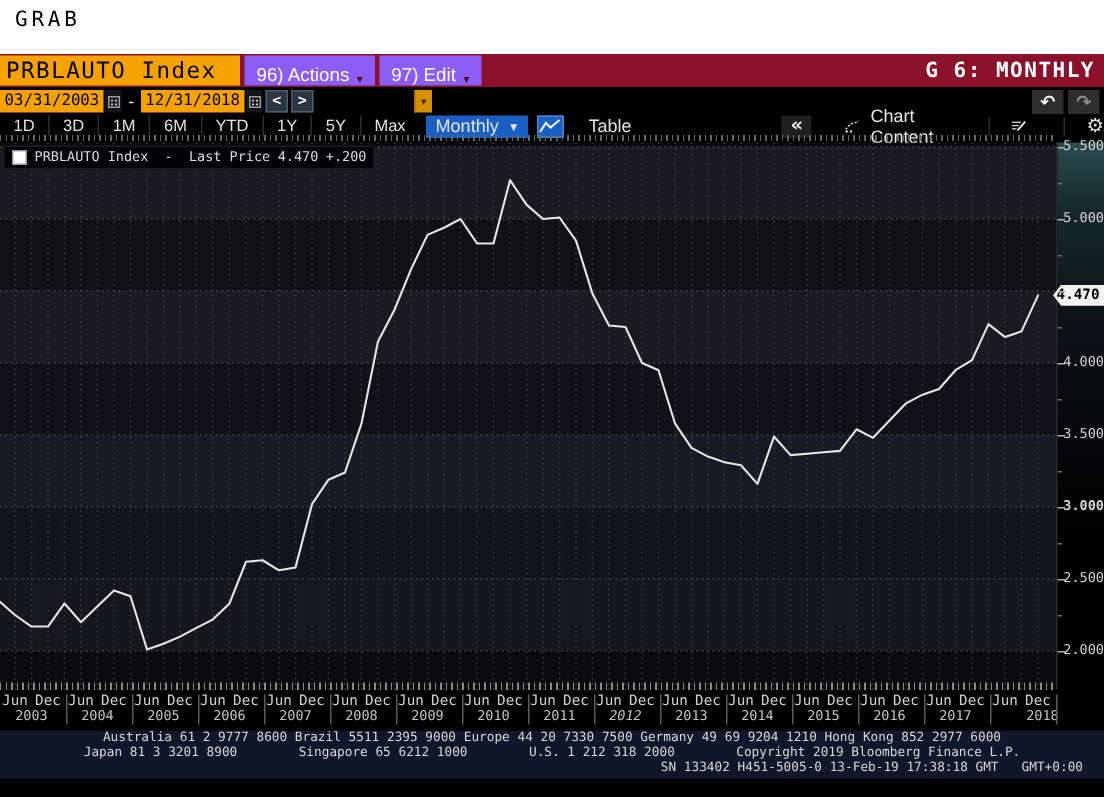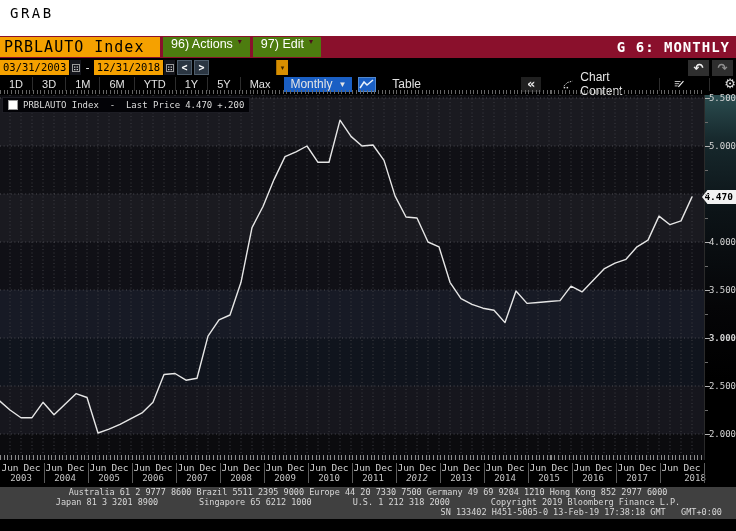--- a/index.html
+++ b/index.html
@@ -7,21 +7,21 @@
           font-family:"Liberation Sans",sans-serif;-webkit-font-smoothing:none;}
   
   #grab-bar{position:absolute;left:0;top:0;width:736px;height:36px;background:#ffffff;}
   #grab-label{position:absolute;left:10px;top:5px;color:#000;
               font:14px "DejaVu Sans Mono",monospace;letter-spacing:2.5px;}
   
   #title-bar{position:absolute;left:0;top:36px;width:736px;height:22px;background:#8a102c;
              display:flex;align-items:center;}
   #security-field{width:156px;height:20px;margin-top:0;background:#f5a100;color:#000;
                   font:15px/20px "DejaVu Sans Mono",monospace;letter-spacing:1px;padding-left:4px;}
-  .rbtn{height:20px;margin-left:3px;background:#4d7c0f;color:#fff;display:flex;align-items:flex-start;
+  .rbtn{height:20px;margin-left:3px;background:#8b5cf6;color:#fff;display:flex;align-items:flex-end;
         gap:5px;padding:0 8px;font:12.5px "Liberation Sans",sans-serif;}
   .rbtn .caret{font-size:8px;color:#4d0c1c;}
   #g6-label{margin-left:auto;margin-right:6px;color:#fff;
             font:bold 14px "DejaVu Sans Mono",monospace;letter-spacing:1px;}
   
   #range-bar{position:absolute;left:0;top:58px;width:736px;height:19px;background:#000;
              display:flex;align-items:center;}
   .datefield{height:15px;background:#f5a100;color:#000;font:10.5px/15px "DejaVu Sans Mono",monospace;
              padding:0 3px;}
   .calbtn{width:11px;height:15px;margin-left:1px;background:#14151b;border:0;display:flex;
@@ -76,21 +76,21 @@
           font:bold 9.5px/14px "DejaVu Sans Mono",monospace;text-align:right;padding-right:3px;
           box-sizing:border-box;clip-path:polygon(0 50%,16% 0,100% 0,100% 100%,16% 100%);}
   
   #xaxis{position:absolute;left:0;top:460px;width:736px;height:27px;background:#000;}
   .xmonth{position:absolute;top:2px;transform:translateX(-50%);
           font:9.5px "DejaVu Sans Mono",monospace;color:#d0d0d0;}
   .xyear{position:absolute;top:13px;transform:translateX(-50%);
           font:9px "DejaVu Sans Mono",monospace;color:#c4c4c4;}
   .xsep{position:absolute;top:3px;width:1px;height:20px;background:#5c5c5c;}
   
-  #footer{position:absolute;left:0;top:487px;width:736px;height:32px;background:#404040;
+  #footer{position:absolute;left:0;top:487px;width:736px;height:32px;background:#0f172a;
           font:8.5px/10px "DejaVu Sans Mono",monospace;color:#d8d8d8;}
   .fline{white-space:pre;}
   #footer-line1,#footer-line2{text-align:center;}
   #footer-line3{text-align:right;padding-right:14px;}
   svg{display:block;}
 </style>
 </head>
 <body>
 
 <div id="screen">

